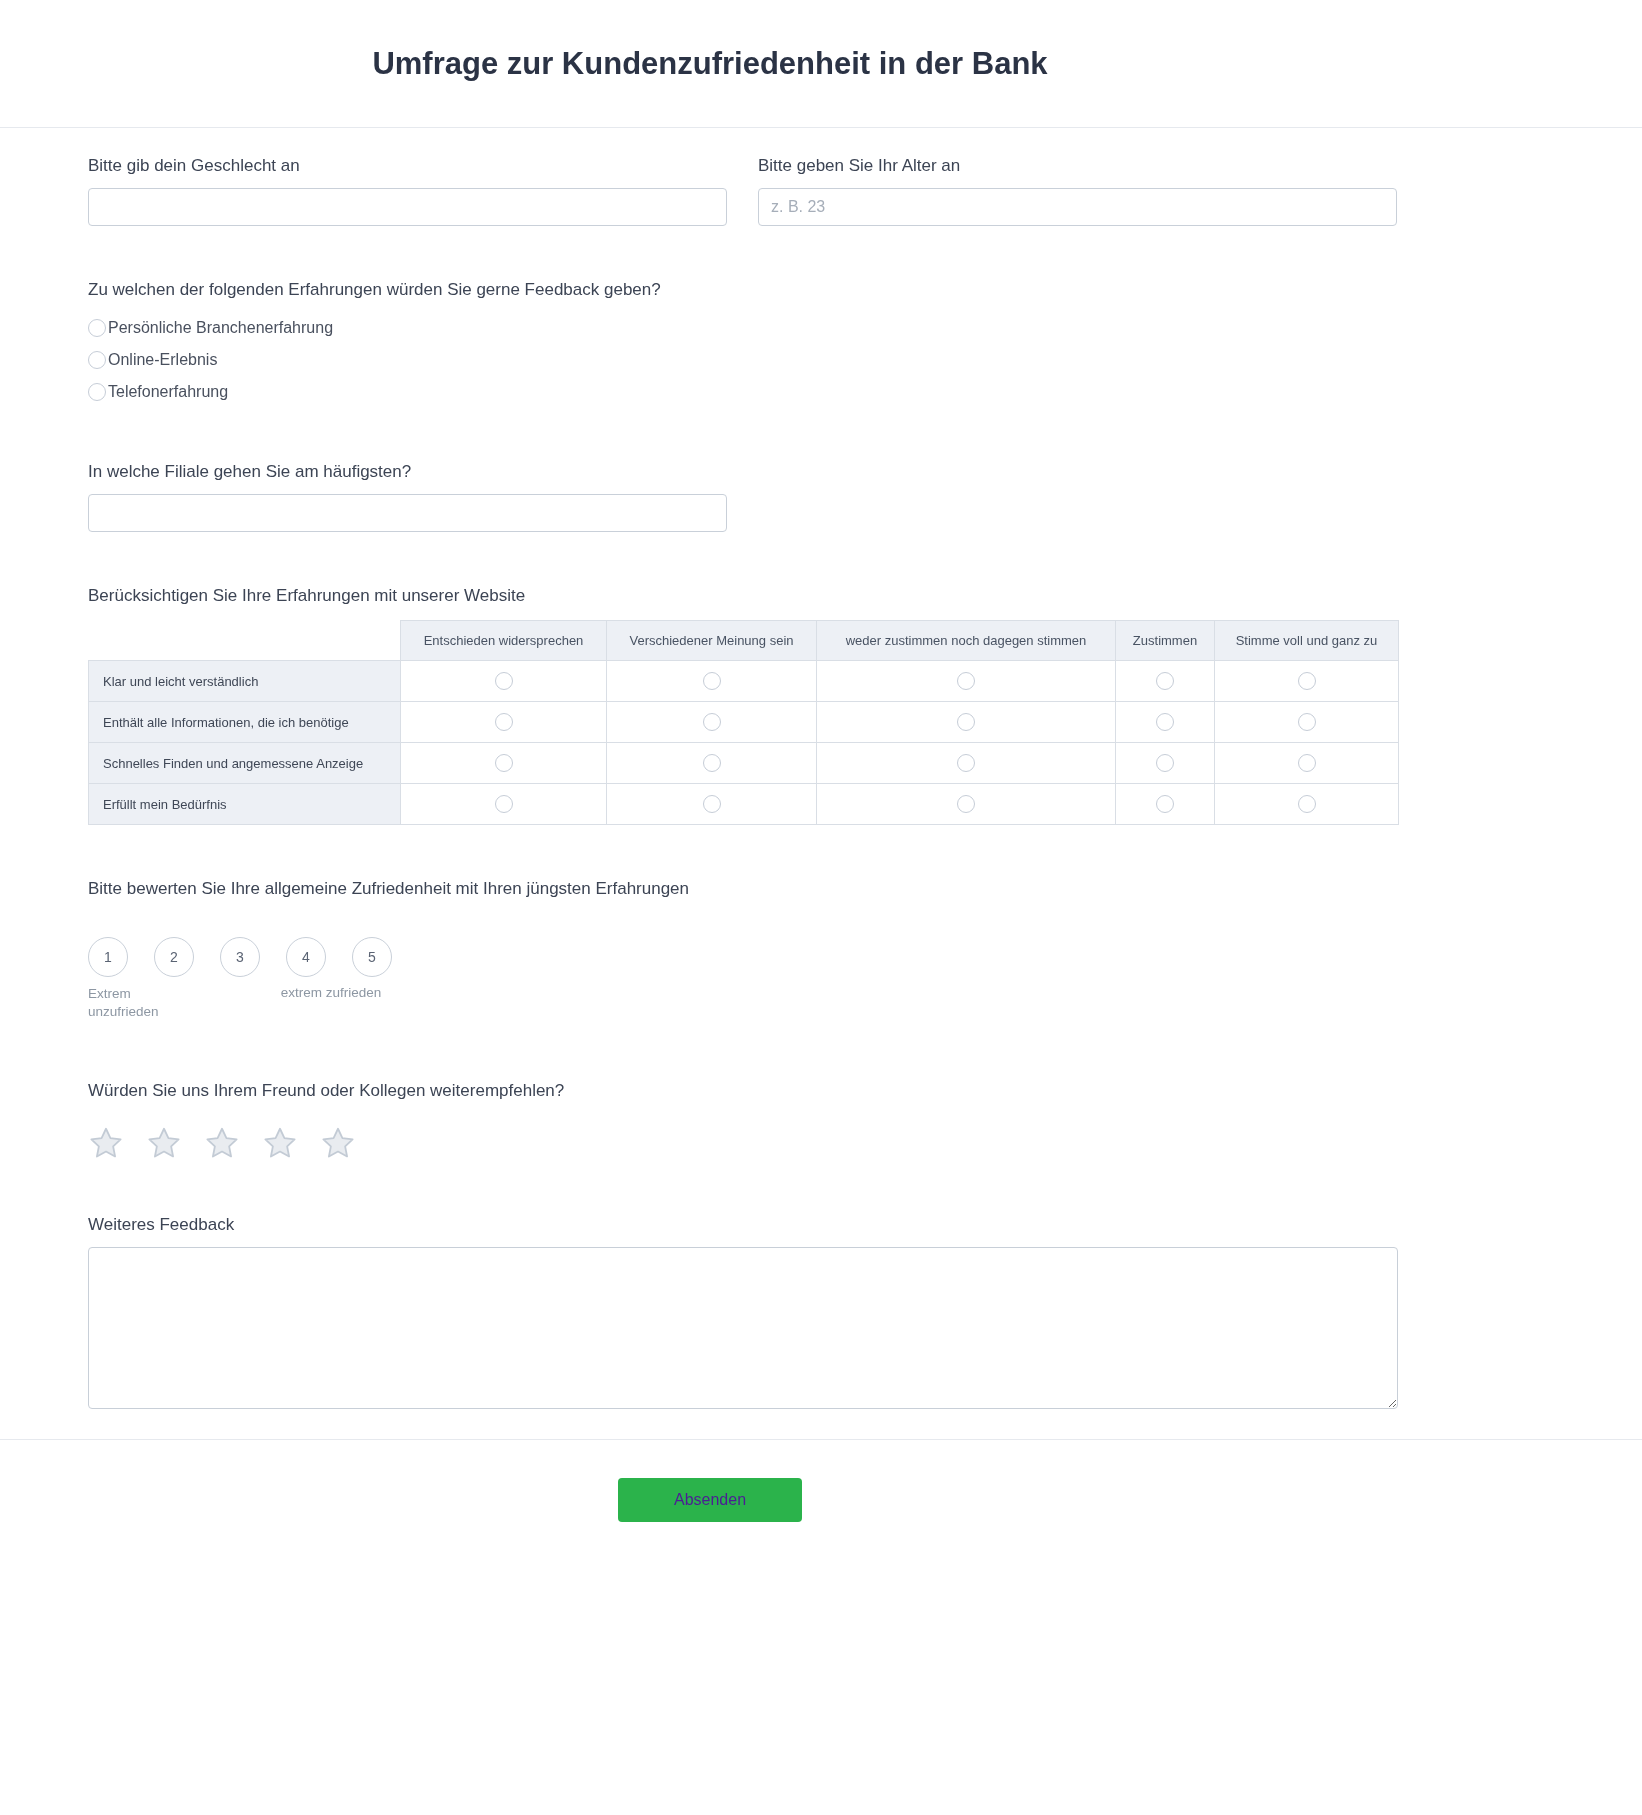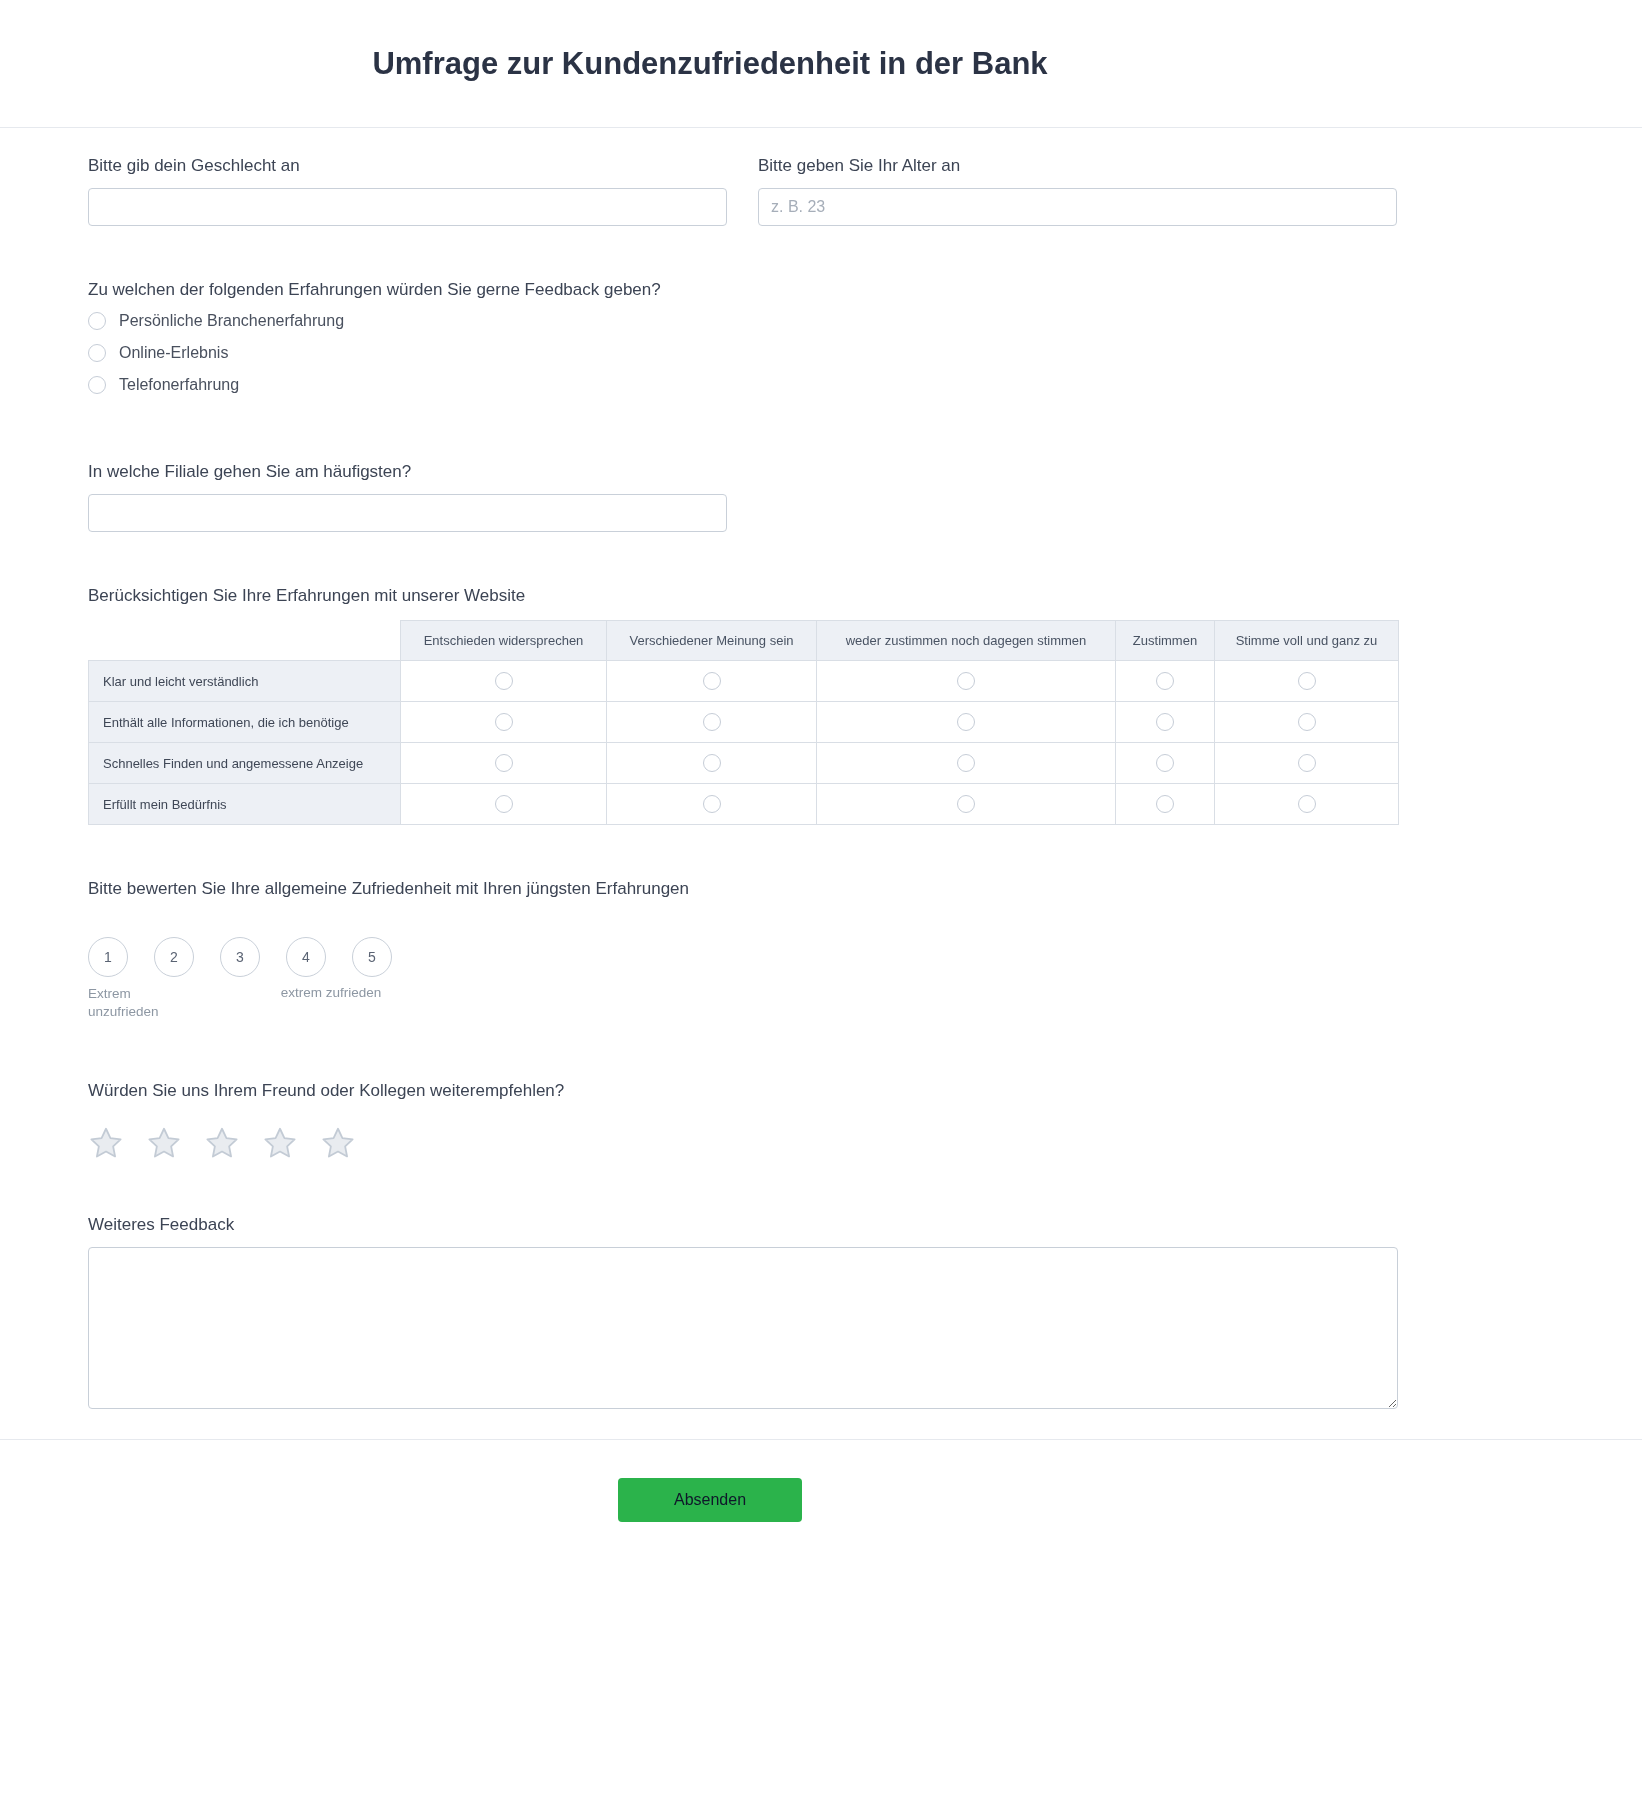--- a/index.html
+++ b/index.html
@@ -26,21 +26,21 @@
   .text-input {
     width: 100%; height: 38px;
     border: 1px solid #c9d0d9; border-radius: 4px;
     font-size: 16px; padding: 0 12px; color: #3c4454;
     font-family: "Liberation Sans", sans-serif;
     outline: none; background: #fff;
   }
   .text-input::placeholder { color: #a6aeb9; }
   .half { width: 639px; }
 
-  .radio-option { display: flex; align-items: flex-start; gap: 13px; height: 32px; font-size: 16px; color: #49505e; cursor: pointer; }
+  .radio-option { display: flex; align-items: center; gap: 2px; height: 32px; font-size: 16px; color: #49505e; cursor: pointer; }
   .radio {
     width: 18px; height: 18px; flex: 0 0 18px;
     border: 1px solid #c6cdd7; border-radius: 50%;
     background: #fff; display: inline-block;
   }
 
   table.matrix { border-collapse: collapse; width: 1310px; table-layout: fixed; margin-top: 14px; }
   table.matrix th, table.matrix td { border: 1px solid #d9dee5; }
   table.matrix thead th {
     background: #edf0f5; font-weight: normal; font-size: 13px; color: #495363;
@@ -76,21 +76,21 @@
 
   .footer {
     margin-top: 26px; width: 100%;
     border-top: 1px solid #e6e9ee;
     padding: 38px 0 250px 0;
   }
   .footer-inner { width: 1420px; display: flex; justify-content: center; }
   .submit-btn {
     border: none; border-radius: 4px;
     padding: 13px 38px; min-width: 184px; height: 44px;
-    font-family: "Liberation Sans", sans-serif; font-size: 16px; color: #0f172a;
+    font-family: "Liberation Sans", sans-serif; font-size: 16px; color: #4c1d95;
     cursor: pointer;
   }
 </style>
 </head>
 <body>
 
 <div class="page">
 
   <div class="header">
     <h1>Umfrage zur Kundenzufriedenheit in der Bank</h1>

